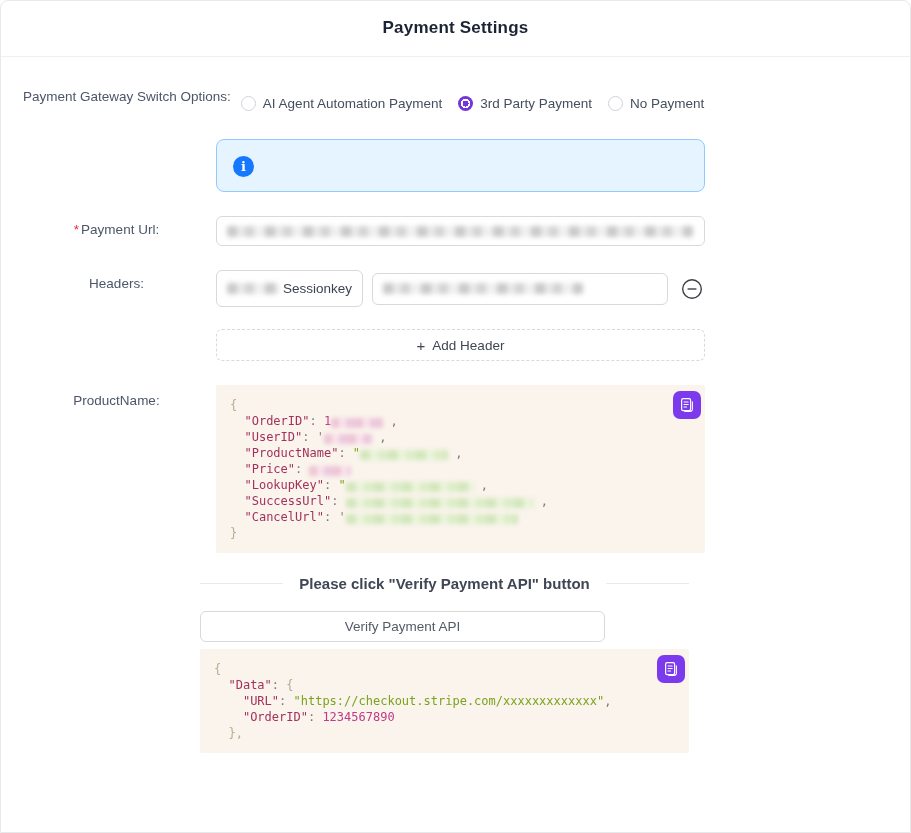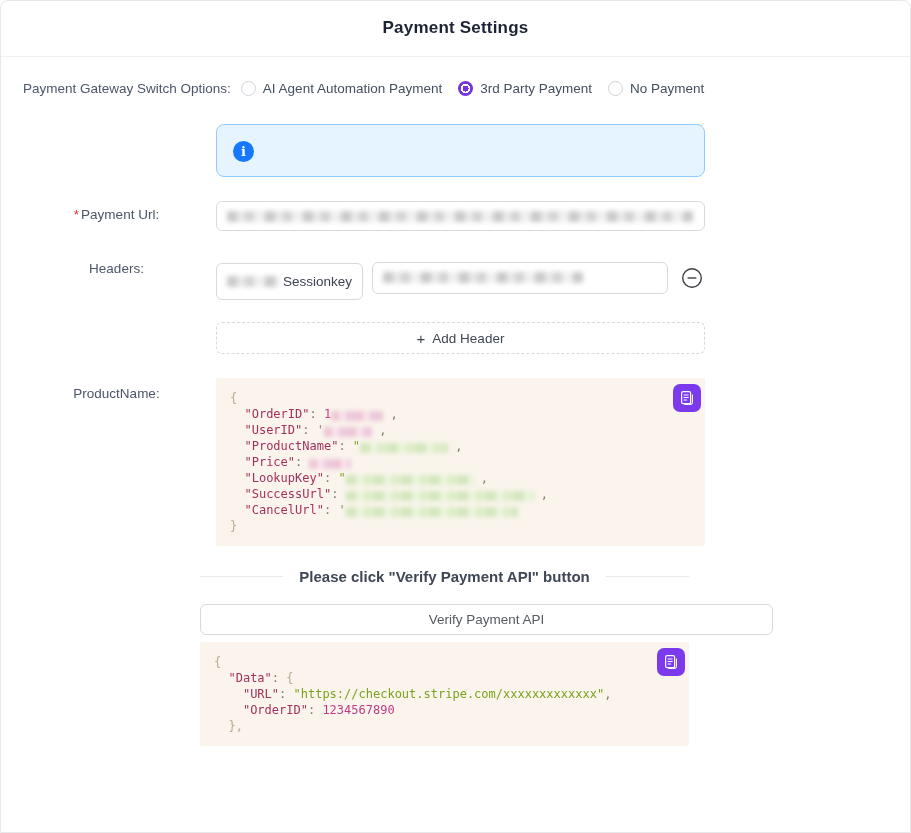--- a/index.html
+++ b/index.html
@@ -11,21 +11,21 @@
   }
   .card-header {
     height:56px; padding:17px 20px; border-bottom:1px solid #eef0f2;
   }
   .card-title { font-size:17px; font-weight:bold; color:#1c2434; letter-spacing:.2px;text-align:center; }
   .card-body { padding:24px 0 0 22px; }
 
   
   .gw-row { display:flex; align-items:center; font-size:13.5px; color:#4c5668; }
   .gw-label { margin-right:10px; }
-  .radio-group { display:flex; align-items:center; }
+  .radio-group { display:flex; align-items:center;margin-top:15px; }
   .radio { display:flex; align-items:center; margin-right:16px; cursor:pointer; color:#454f5f; }
   .rdo { width:15px; height:15px; border-radius:50%; background:#fff; border:1px solid #cfd2d8; margin-right:7px; flex:0 0 auto; }
   .radio.checked .rdo {
     border:none;
     background:radial-gradient(circle at center, #7436D9 0 3px, #ffffff 3px 4.6px, #7436D9 4.6px 8px);
   }
 
   
   .frow { display:flex; margin-top:24px; }
   .flabel { width:193px; flex:0 0 193px; text-align:center; padding-right:6px; font-size:13.5px; color:#4c5668; padding-top:6px; }
@@ -52,21 +52,21 @@
   .b-gray  { background:repeating-linear-gradient(90deg,#c9c9c9 0 10px,#e9e9e9 10px 18px,#d3d3d3 18px 27px,#f0f0f0 27px 38px); }
   .b-pink  { background:repeating-linear-gradient(90deg,#eec5d5 0 8px,#f8e2ea 8px 15px,#ecc9dd 15px 24px); }
   .b-green { background:repeating-linear-gradient(90deg,#d3e7bd 0 10px,#e9f4da 10px 18px,#dcedc8 18px 28px); }
 
   
   .input {
     height:30px; border:1px solid #d9d9d9; border-radius:6px; background:#fff;
     display:flex; align-items:center; padding:0 10px; font-size:13.5px; color:#3c4452;
   }
   .headers-line { display:flex; align-items:center; }
-  .inp-key { width:147px; flex:0 0 147px; height:37px;margin-top:8px; }
+  .inp-key { width:147px; flex:0 0 147px; height:37px; }
   .inp-val { width:296px; flex:0 0 296px; height:32px; margin-left:9px; }
   .minus-btn { margin-left:13px; background:none; border:none; cursor:pointer; display:flex; align-items:center; }
 
   .add-header {
     width:489px; height:32px; margin-top:22px;
     border:1px dashed #d9d9d9; border-radius:6px; background:#fff;
     font-size:13.5px; color:#3f4654; cursor:pointer;
     display:flex; align-items:center; justify-content:center; gap:7px;
   }
   .plus-glyph { font-size:15px; color:#3f4654; }
@@ -90,21 +90,21 @@
     background:#7C3AED; border:none; border-radius:7px; cursor:pointer;
     display:flex; align-items:center; justify-content:center;
   }
 
   
   .divider { display:flex; align-items:center; width:489px; margin:22px 0 0 199px; }
   .divider::before, .divider::after { content:""; flex:1; height:1px; background:#e7e9ec; }
   .divider-text { margin:0 16px; font-size:15px; font-weight:bold; color:#3f4654; white-space:nowrap; }
 
   .verify-btn {
-    display:block; width:573px; height:31px; margin:19px 0 0 199px;
+    display:block; width:405px; height:31px; margin:19px 0 0 199px;
     background:#fff; border:1px solid #d9d9d9; border-radius:6px;
     font-size:13.5px; color:#555b66; cursor:pointer; font-family:inherit;
   }
 
   .expected-label { margin:16px 0 0 199px; font-size:13.5px; font-weight:bold; color:#1f2735; }
   .response-wrap { margin:7px 0 0 199px; }
 </style>
 </head>
 <body>
 

